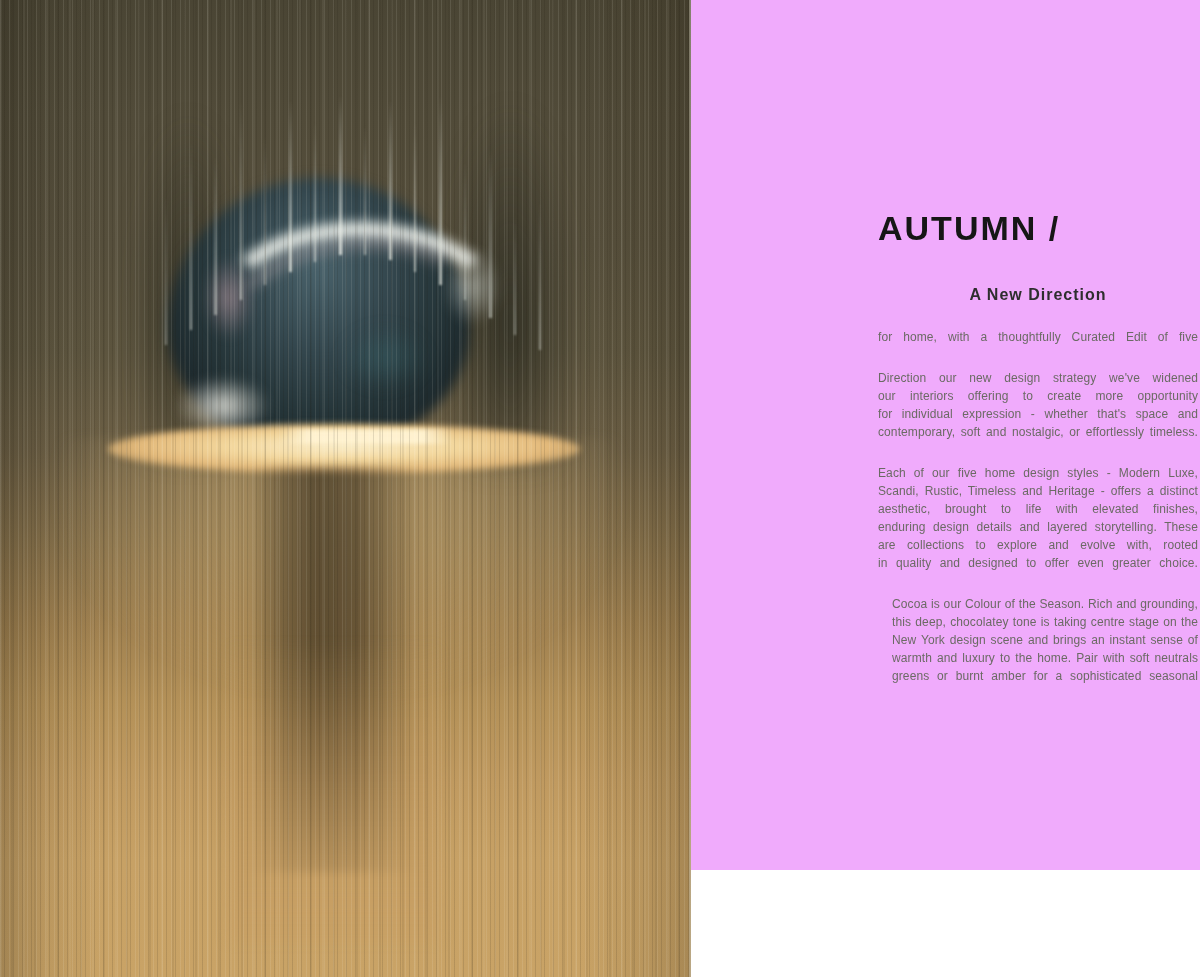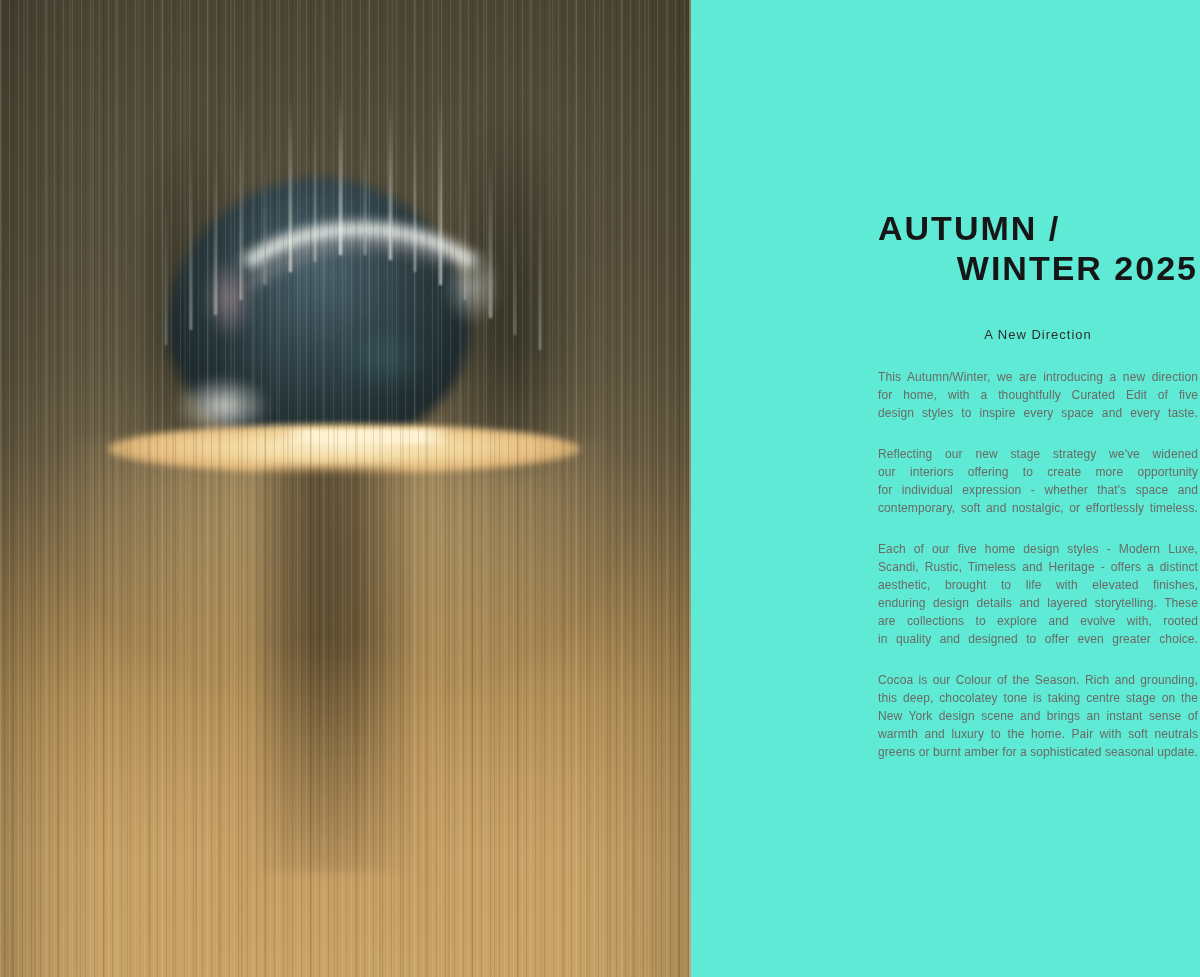--- a/index.html
+++ b/index.html
@@ -130,38 +130,38 @@
     left:0;top:0;width:691px;height:977px;
     background-image:
       repeating-linear-gradient(90deg, rgba(255,252,240,.10) 0 1px, rgba(255,252,240,0) 1px 4px,
         rgba(25,20,10,.12) 4px 5px, rgba(25,20,10,0) 5px 9px),
       repeating-linear-gradient(90deg, rgba(255,250,235,.06) 0 2px, rgba(255,250,235,0) 2px 11px,
         rgba(30,25,12,.08) 11px 13px, rgba(30,25,12,0) 13px 23px);
   }
 
   
   .content{
-    position:absolute;left:691px;top:0;width:509px;height:977px;background:#5eead4;
+    position:absolute;left:691px;top:0;width:509px;height:870px;background:#f0abfc;
   }
   .col{position:absolute;left:187px;top:0;width:320px;}
   .title{
     margin:208px 0 0 0;
     font-weight:700;font-size:34px;line-height:40px;letter-spacing:2px;
     color:#161616;
   }
   .title .t1{display:block;text-align:left;white-space:nowrap;}
   .title .t2{display:block;text-align:right;white-space:nowrap;}
   .subtitle{
     margin:34px 0 0 0;
-    font-weight:400;font-size:13px;line-height:26px;letter-spacing:1px;
+    font-weight:700;font-size:16px;line-height:26px;letter-spacing:1px;
     color:#2e2e2e;text-align:center;
   }
   .body-text{margin-top:20px;}
   .para{margin:0 0 23px 0;}
-  .para:last-child{margin-bottom:0;}
+  .para:last-child{margin-bottom:0;margin-left:14px;}
   .line{
     font-size:12px;line-height:18px;color:#6b6a64;letter-spacing:0.1px;
     text-align:justify;text-align-last:justify;overflow:hidden;height:18px;
   }
 </style>
 </head>
 <body>
 
 <div class="page">
 
@@ -183,35 +183,32 @@
     <div class="ph-stem"></div>
     <div class="ph-stem-fade"></div>
     <div class="ph-striations"></div>
   </div>
 
   <div class="content">
     <div class="col">
 
       <h1 class="title">
         <span class="t1">AUTUMN /</span>
-        <span class="t2">WINTER 2025</span>
       </h1>
 
       <h2 class="subtitle">A New Direction</h2>
 
       <div class="body-text">
 
         <div class="para">
-          <div class="line">This Autumn/Winter, we are introducing a new direction</div>
           <div class="line">for home, with a thoughtfully Curated Edit of five</div>
-          <div class="line">design styles to inspire every space and every taste.</div>
-        </div>
-
-        <div class="para">
-          <div class="line">Reflecting our new stage strategy we've widened</div>
+        </div>
+
+        <div class="para">
+          <div class="line">Direction our new design strategy we've widened</div>
           <div class="line">our interiors offering to create more opportunity</div>
           <div class="line">for individual expression - whether that's space and</div>
           <div class="line">contemporary, soft and nostalgic, or effortlessly timeless.</div>
         </div>
 
         <div class="para">
           <div class="line">Each of our five home design styles - Modern Luxe,</div>
           <div class="line">Scandi, Rustic, Timeless and Heritage - offers a distinct</div>
           <div class="line">aesthetic, brought to life with elevated finishes,</div>
           <div class="line">enduring design details and layered storytelling. These</div>

